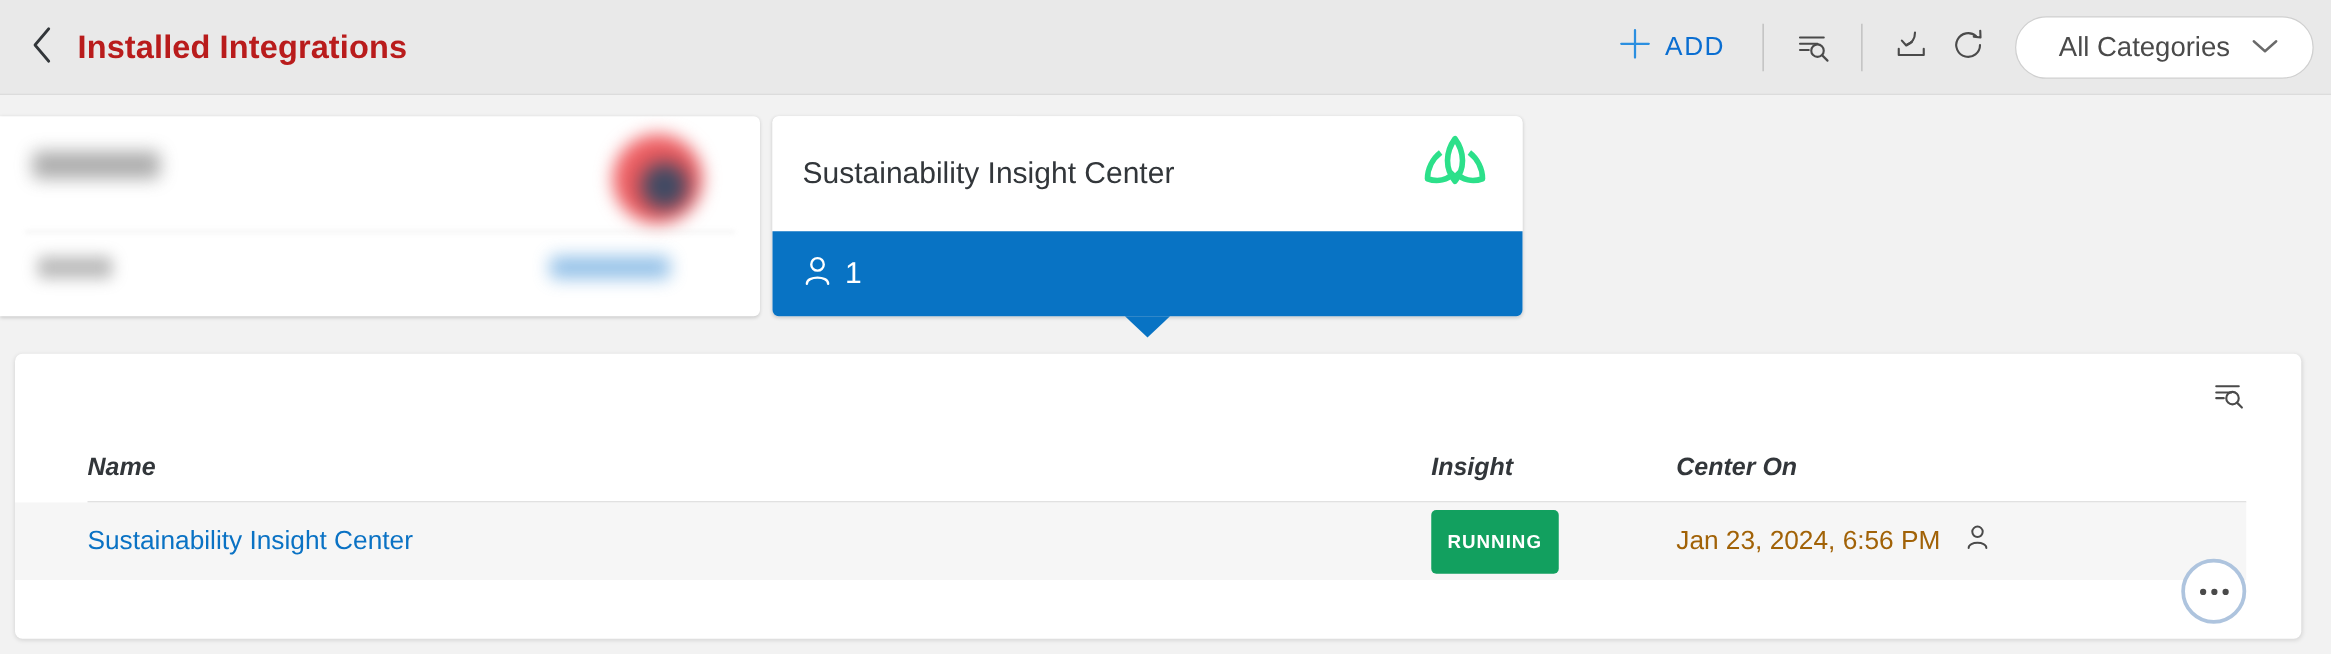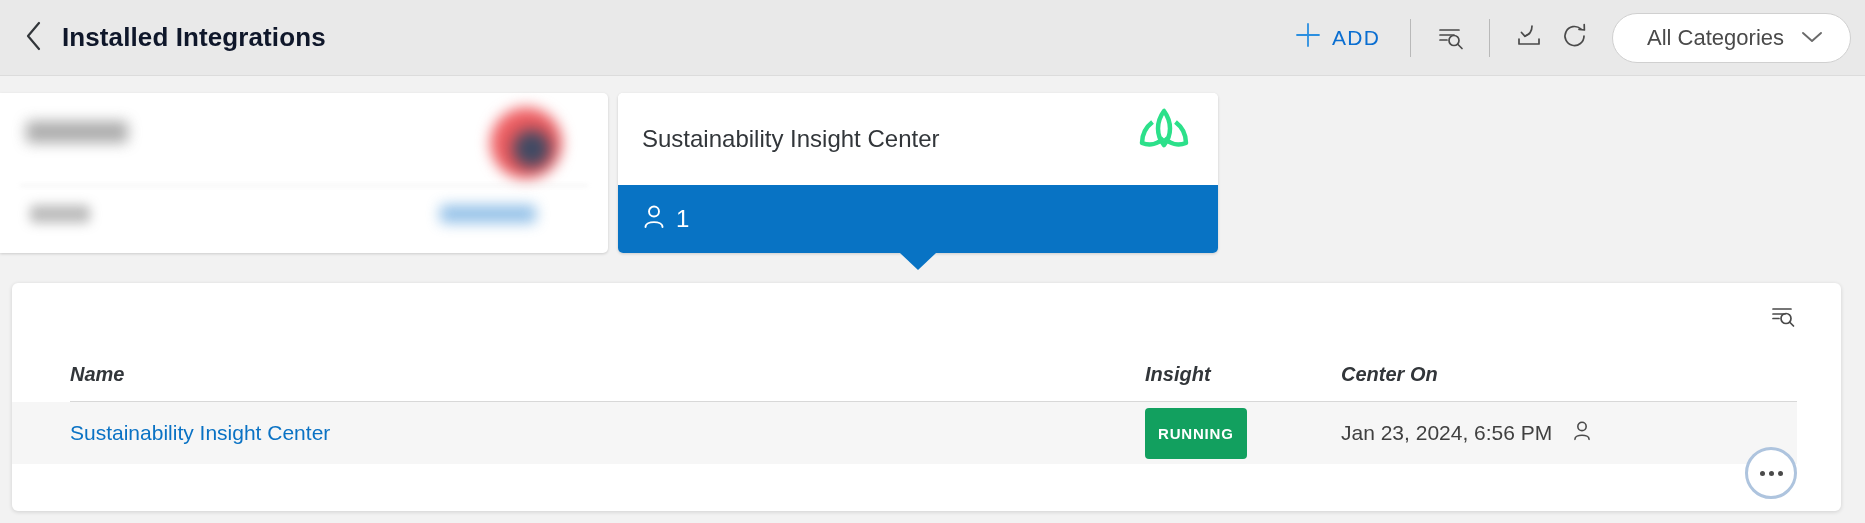--- a/index.html
+++ b/index.html
@@ -18,21 +18,21 @@
     background: #e9e9e9;
     border-bottom: 1px solid #dcdcdc;
     display: flex; align-items: center;
   }
   .back-btn {
     width: 44px; height: 44px; margin-left: 12px;
     display: flex; align-items: center; justify-content: center;
     cursor: pointer; background: transparent; border: none;
   }
   .page-title {
-    font-size: 26px; font-weight: bold; color: #0f172a;
+    font-size: 26px; font-weight: bold; color: #b91c1c;
     margin-left: 6px; letter-spacing: .1px; white-space: nowrap;
   }
   .header-spacer { flex: 1 1 auto; }
   .add-btn {
     display: flex; align-items: center; gap: 11px;
     color: #0a6ed1; font-size: 21px; letter-spacing: 1.2px;
     padding: 6px 14px; cursor: pointer; background: transparent; border: none;
     font-family: "Liberation Sans", sans-serif;
   }
   .hdr-divider {
@@ -134,21 +134,21 @@
     display: flex; align-items: center; height: 62px;
     padding-left: 58px; background: #f6f6f6; margin-right: 44px;
   }
   .cell { font-size: 21px; color: #32363a; display: flex; align-items: center; }
   .row-link { color: #0a72c4; cursor: pointer; white-space: nowrap; }
   .badge {
     display: inline-flex; align-items: center; justify-content: center;
     background: #12a05f; color: #ffffff; font-size: 15px; font-weight: bold;
     letter-spacing: .8px; border-radius: 4px; padding: 17px 13px; white-space: nowrap;
   }
-  .date-cell { gap: 20px; color: #404040; font-size: 21px; white-space: nowrap; }
+  .date-cell { gap: 20px; color: #a16207; font-size: 21px; white-space: nowrap; }
   .more-btn {
     position: absolute; right: 44px; top: 164px;
     width: 52px; height: 52px; border-radius: 50%;
     border: 3px solid #aec4de; background: #fff;
     display: flex; align-items: center; justify-content: center;
     cursor: pointer; gap: 4px;
   }
   .dot { width: 5px; height: 5px; border-radius: 50%; background: #4a4a4a; }
 </style>
 </head>

